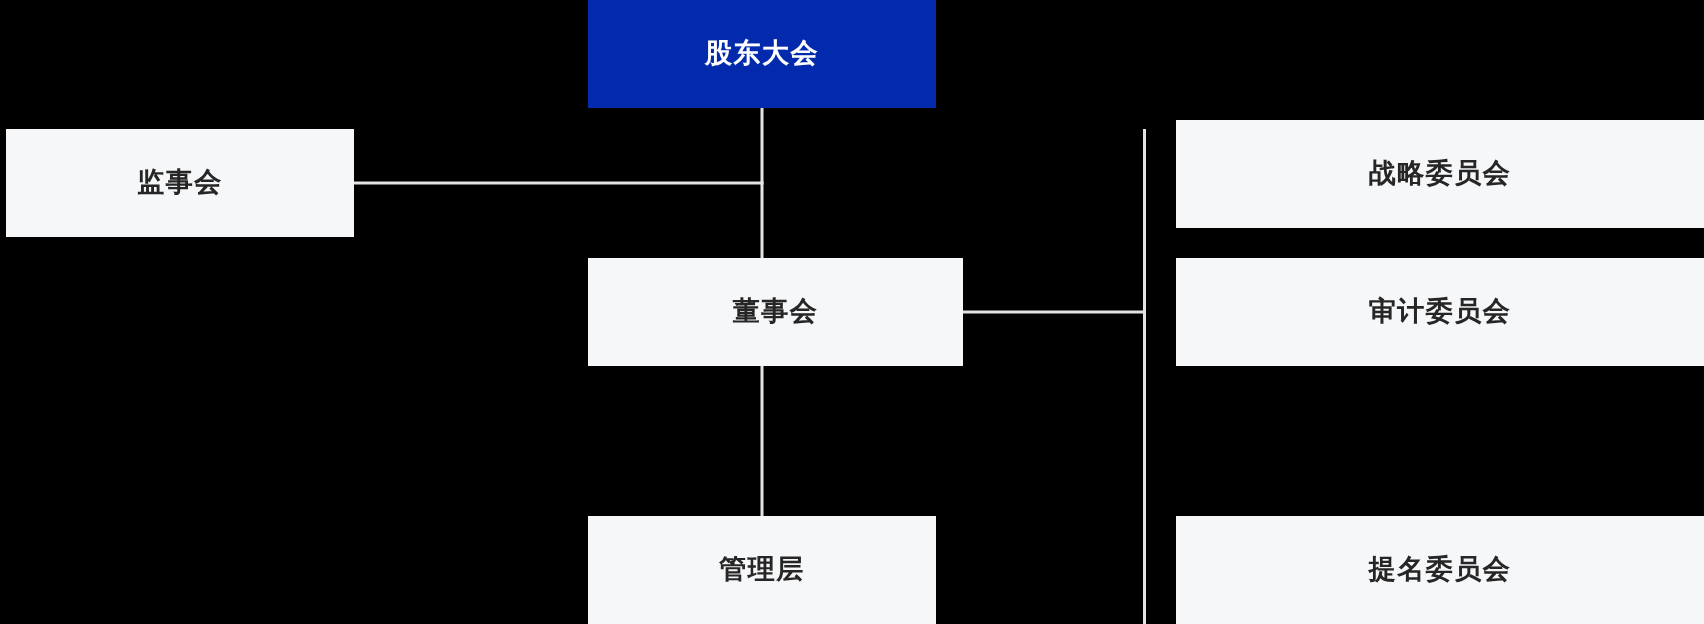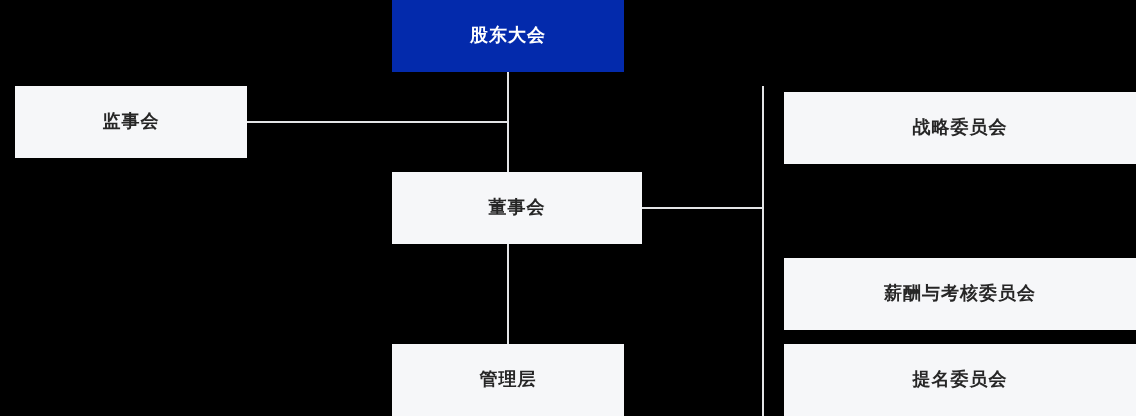--- a/index.html
+++ b/index.html
@@ -53,38 +53,38 @@
   <div class="connector conn-v" style="left:507px; top:72px; height:100px;"></div>
   <div class="connector conn-h" style="left:232px; top:121px; width:277px;"></div>
   <div class="connector conn-v" style="left:507px; top:244px; height:100px;"></div>
   <div class="connector conn-h" style="left:624px; top:207px; width:139px;"></div>
   <div class="connector conn-v" style="left:762px; top:86px; height:330px;"></div>
 
   <div class="node node-root" style="left:392px; top:0px; width:232px; height:72px;">
     <span>股东大会</span>
   </div>
 
-  <div class="node node-plain" style="left:15px; top:86px; width:232px; height:72px;">
+  <div class="node node-plain" style="left:4px; top:86px; width:232px; height:72px;">
     <span>监事会</span>
   </div>
 
   <div class="node node-plain" style="left:392px; top:172px; width:250px; height:72px;">
     <span>董事会</span>
   </div>
 
   <div class="node node-plain" style="left:392px; top:344px; width:232px; height:72px;">
     <span>管理层</span>
   </div>
 
-  <div class="node node-plain" style="left:784px; top:92px; width:352px; height:72px;">
+  <div class="node node-plain" style="left:784px; top:80px; width:352px; height:72px;">
     <span>战略委员会</span>
   </div>
 
+  <div class="node node-plain" style="left:784px; top:172px; width:352px; height:72px;">
+    <span>审计委员会</span>
+  </div>
 
-  <div class="node node-plain" style="left:784px; top:258px; width:352px; height:72px;">
-    <span>薪酬与考核委员会</span>
-  </div>
 
   <div class="node node-plain" style="left:784px; top:344px; width:352px; height:72px;">
     <span>提名委员会</span>
   </div>
 
 </div>
 
 </body></html>

